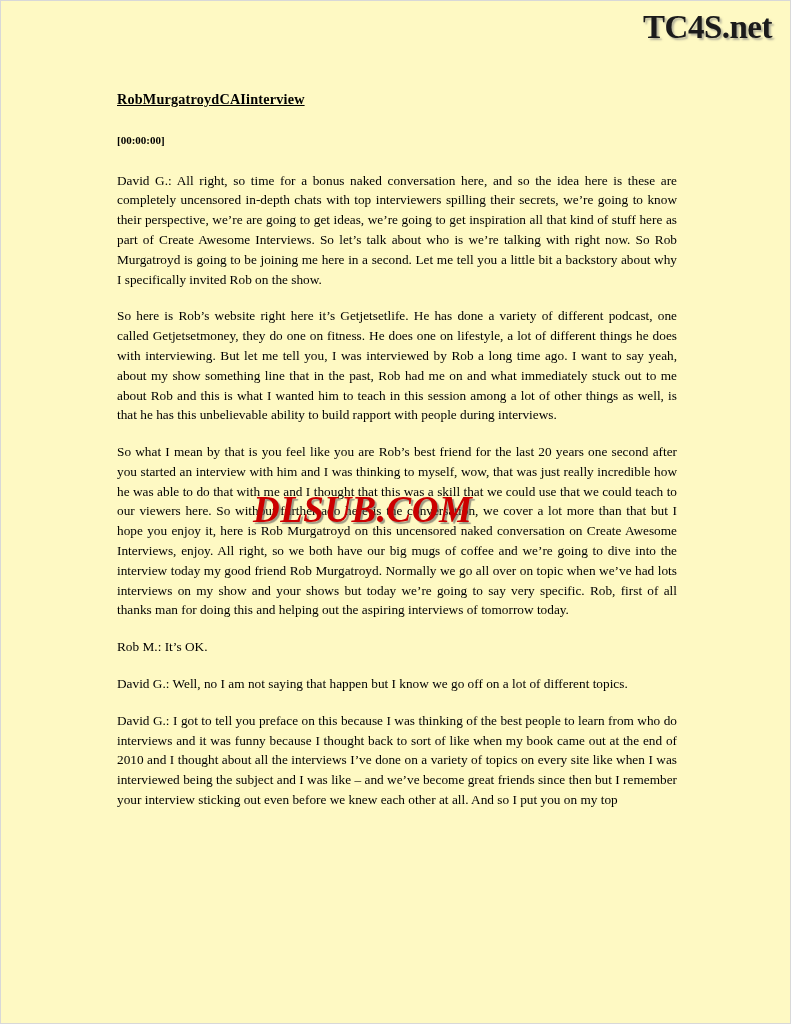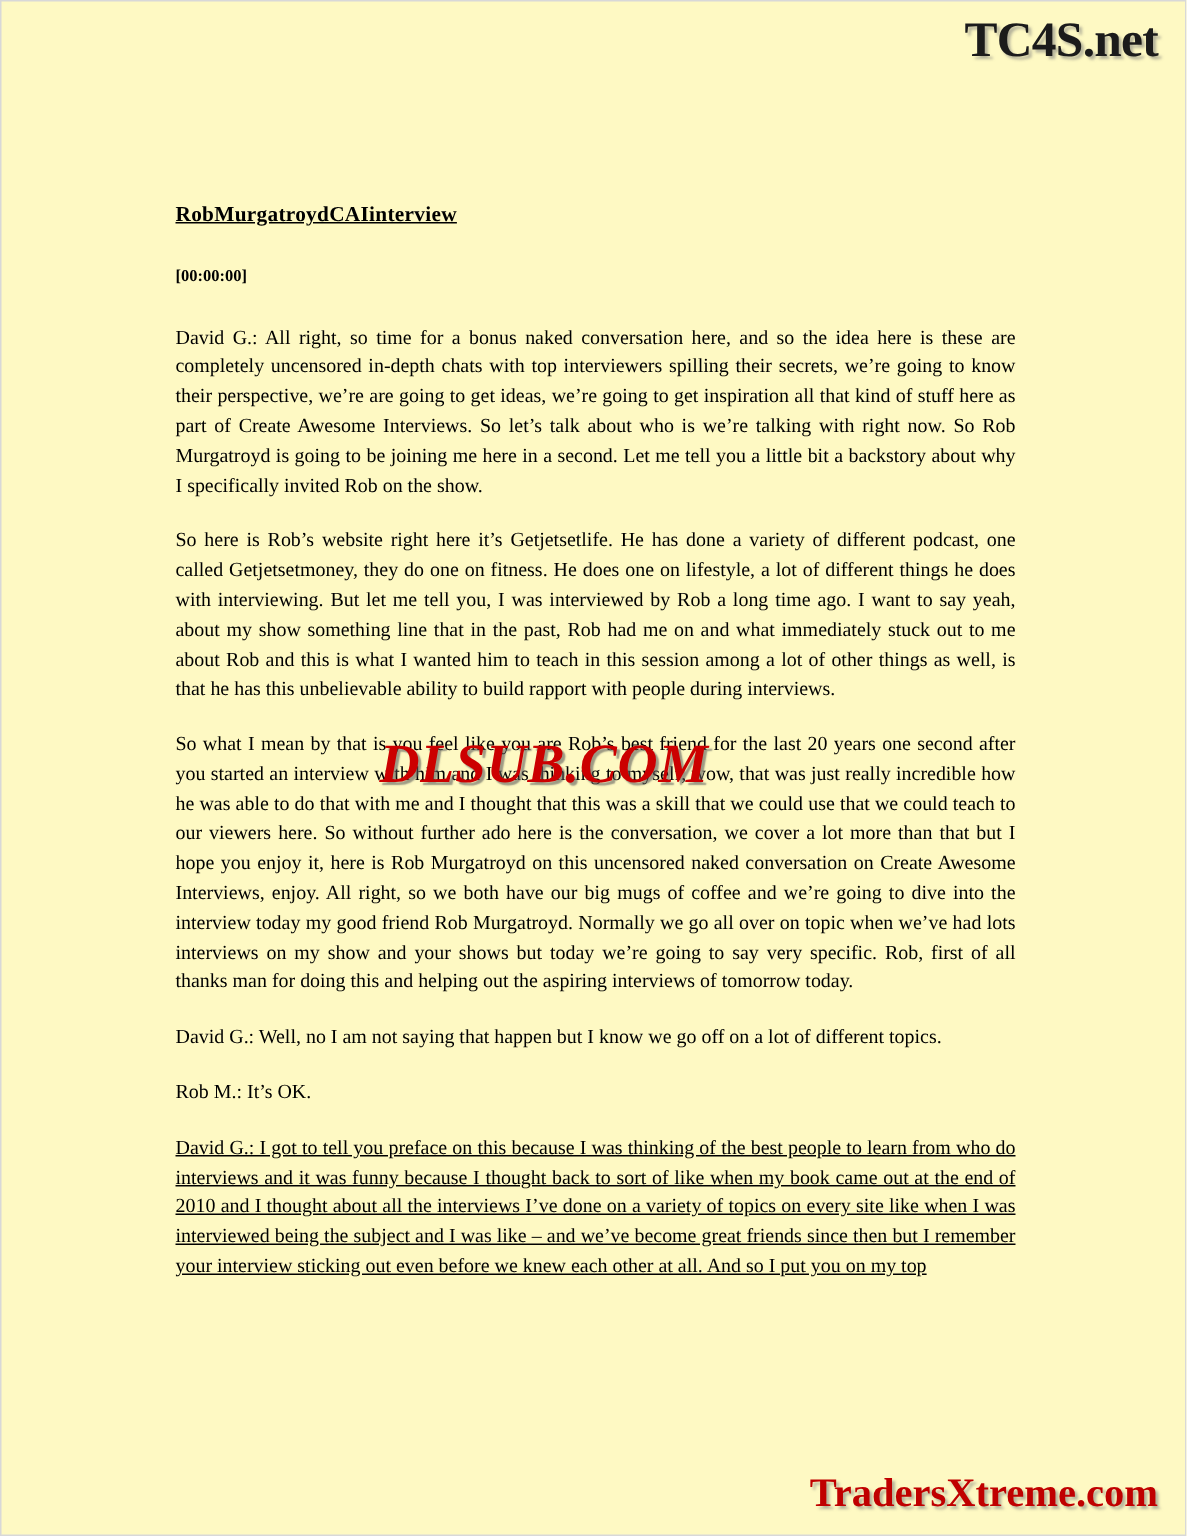--- a/index.html
+++ b/index.html
@@ -55,21 +55,20 @@
   .doc-body {
     position: absolute;
     left: 116px;
     top: 88px;
     width: 560px;
     font-family: "Liberation Serif", serif;
     font-size: 13.3px;
     line-height: 1.49;
     color: #000000;
     text-align: justify;
-    margin-top: 44px;
   }
   .doc-title {
     font-weight: bold;
     text-decoration: underline;
     font-size: 14.2px;
     margin: 0 0 22px 0;
     text-align: left;
     letter-spacing: 0.2px;
   }
   .timestamp {
@@ -78,38 +77,36 @@
     margin: 0 0 22px 0;
     text-align: left;
   }
   p.para {
     margin: 0 0 17px 0;
     text-align: justify;
     hyphens: none;
   }
   p.para:last-child {
     margin-bottom: 0;
-    text-decoration: underline;
   }
 </style>
 </head>
 <body>
 
 <div class="page">
 
   <div class="watermark-top">TC4S.net</div>
 
   <div class="doc-body">
     <div class="doc-title">RobMurgatroydCAIinterview</div>
     <div class="timestamp">[00:00:00]</div>
 
     <p class="para">David G.: All right, so time for a bonus naked conversation here, and so the idea here is these are completely uncensored in-depth chats with top interviewers spilling their secrets, we’re going to know their perspective, we’re are going to get ideas, we’re going to get inspiration all that kind of stuff here as part of Create Awesome Interviews. So let’s talk about who is we’re talking with right now. So Rob Murgatroyd is going to be joining me here in a second. Let me tell you a little bit a backstory about why I specifically invited Rob on the show.</p>
     <p class="para">So here is Rob’s website right here it’s Getjetsetlife. He has done a variety of different podcast, one called Getjetsetmoney, they do one on fitness. He does one on lifestyle, a lot of different things he does with interviewing. But let me tell you, I was interviewed by Rob a long time ago. I want to say yeah, about my show something line that in the past, Rob had me on and what immediately stuck out to me about Rob and this is what I wanted him to teach in this session among a lot of other things as well, is that he has this unbelievable ability to build rapport with people during interviews.</p>
     <p class="para">So what I mean by that is you feel like you are Rob’s best friend for the last 20 years one second after you started an interview with him and I was thinking to myself, wow, that was just really incredible how he was able to do that with me and I thought that this was a skill that we could use that we could teach to our viewers here. So without further ado here is the conversation, we cover a lot more than that but I hope you enjoy it, here is Rob Murgatroyd on this uncensored naked conversation on Create Awesome Interviews, enjoy. All right, so we both have our big mugs of coffee and we’re going to dive into the interview today my good friend Rob Murgatroyd. Normally we go all over on topic when we’ve had lots interviews on my show and your shows but today we’re going to say very specific. Rob, first of all thanks man for doing this and helping out the aspiring interviews of tomorrow today.</p>
+    <p class="para">Rob M.: It’s OK.</p>
     <p class="para">David G.: Well, no I am not saying that happen but I know we go off on a lot of different topics.</p>
-    <p class="para">Rob M.: It’s OK.</p>
     <p class="para">David G.: I got to tell you preface on this because I was thinking of the best people to learn from who do interviews and it was funny because I thought back to sort of like when my book came out at the end of 2010 and I thought about all the interviews I’ve done on a variety of topics on every site like when I was interviewed being the subject and I was like – and we’ve become great friends since then but I remember your interview sticking out even before we knew each other at all. And so I put you on my top</p>
   </div>
 
   <div class="watermark-center">DLSUB.COM</div>
-  <div class="watermark-bottom">TradersXtreme.com</div>
 
 </div>
 
 </body></html>

